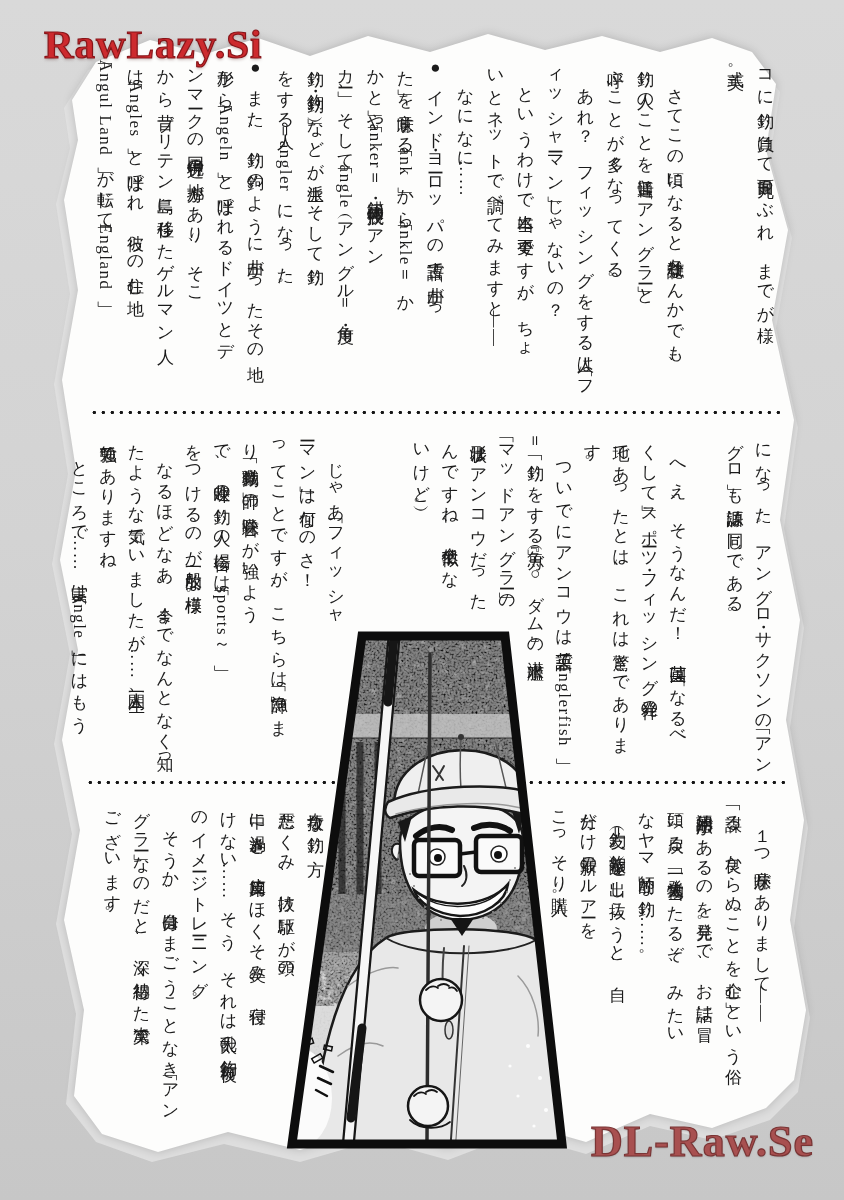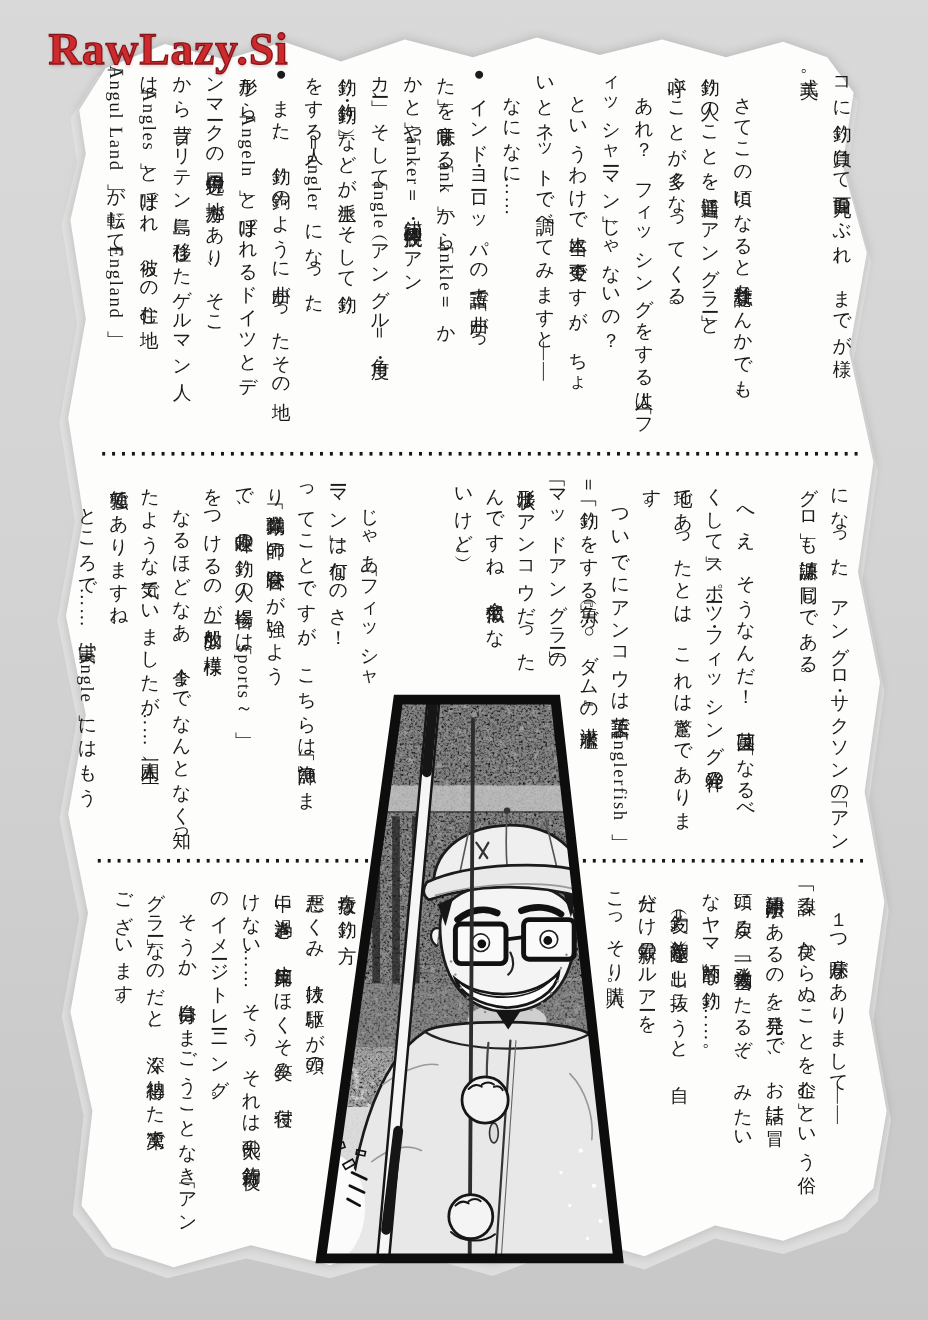--- a/index.html
+++ b/index.html
@@ -223,14 +223,15 @@
           <circle cx="268" cy="484" r="2"></circle>
             <circle cx="232" cy="440" r="1.6"></circle>
             <circle cx="256" cy="500" r="1.6"></circle>
         </g>
       </g>
     </g>
     <polygon points="84,10 227,10 284,518 14,518" fill="none" stroke="#0d0d0d" stroke-width="9"></polygon>
   </svg>
 
   <div class="wm" id="wm-top">RawLazy.Si</div>
+  <div class="wm" id="wm-bottom">DL-Raw.Se</div>
 
 </div>
 
 </body></html>

